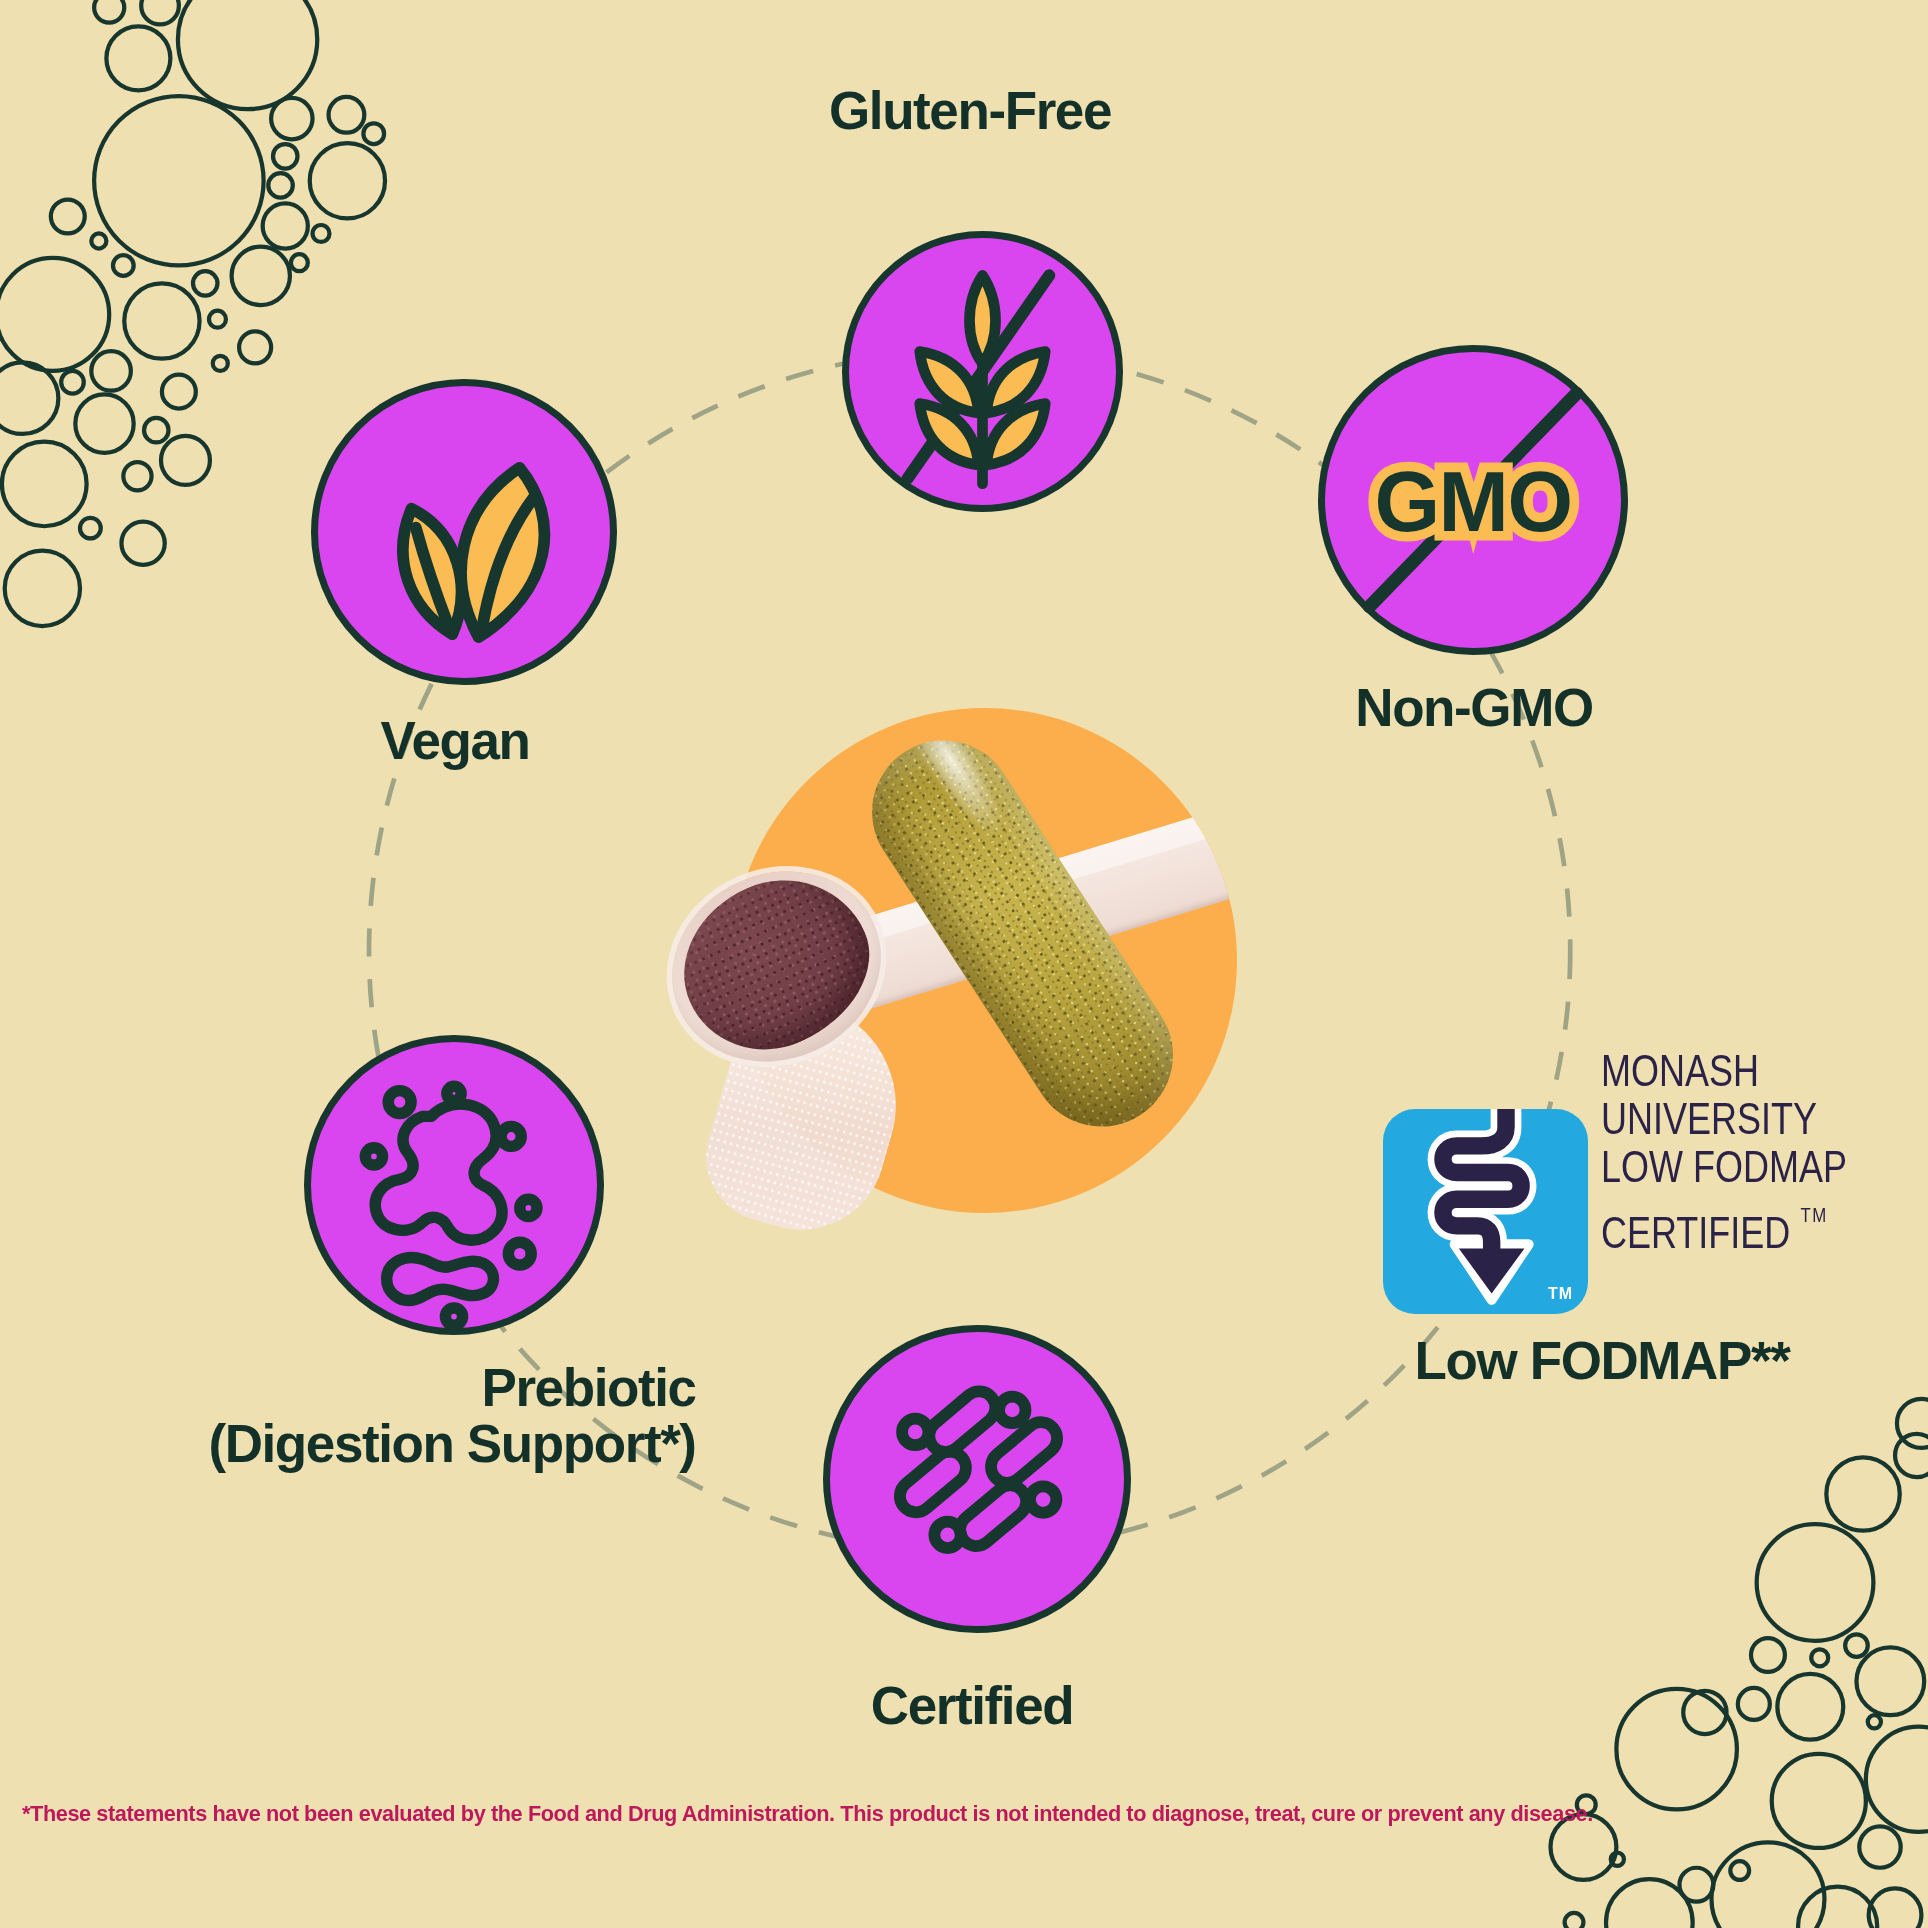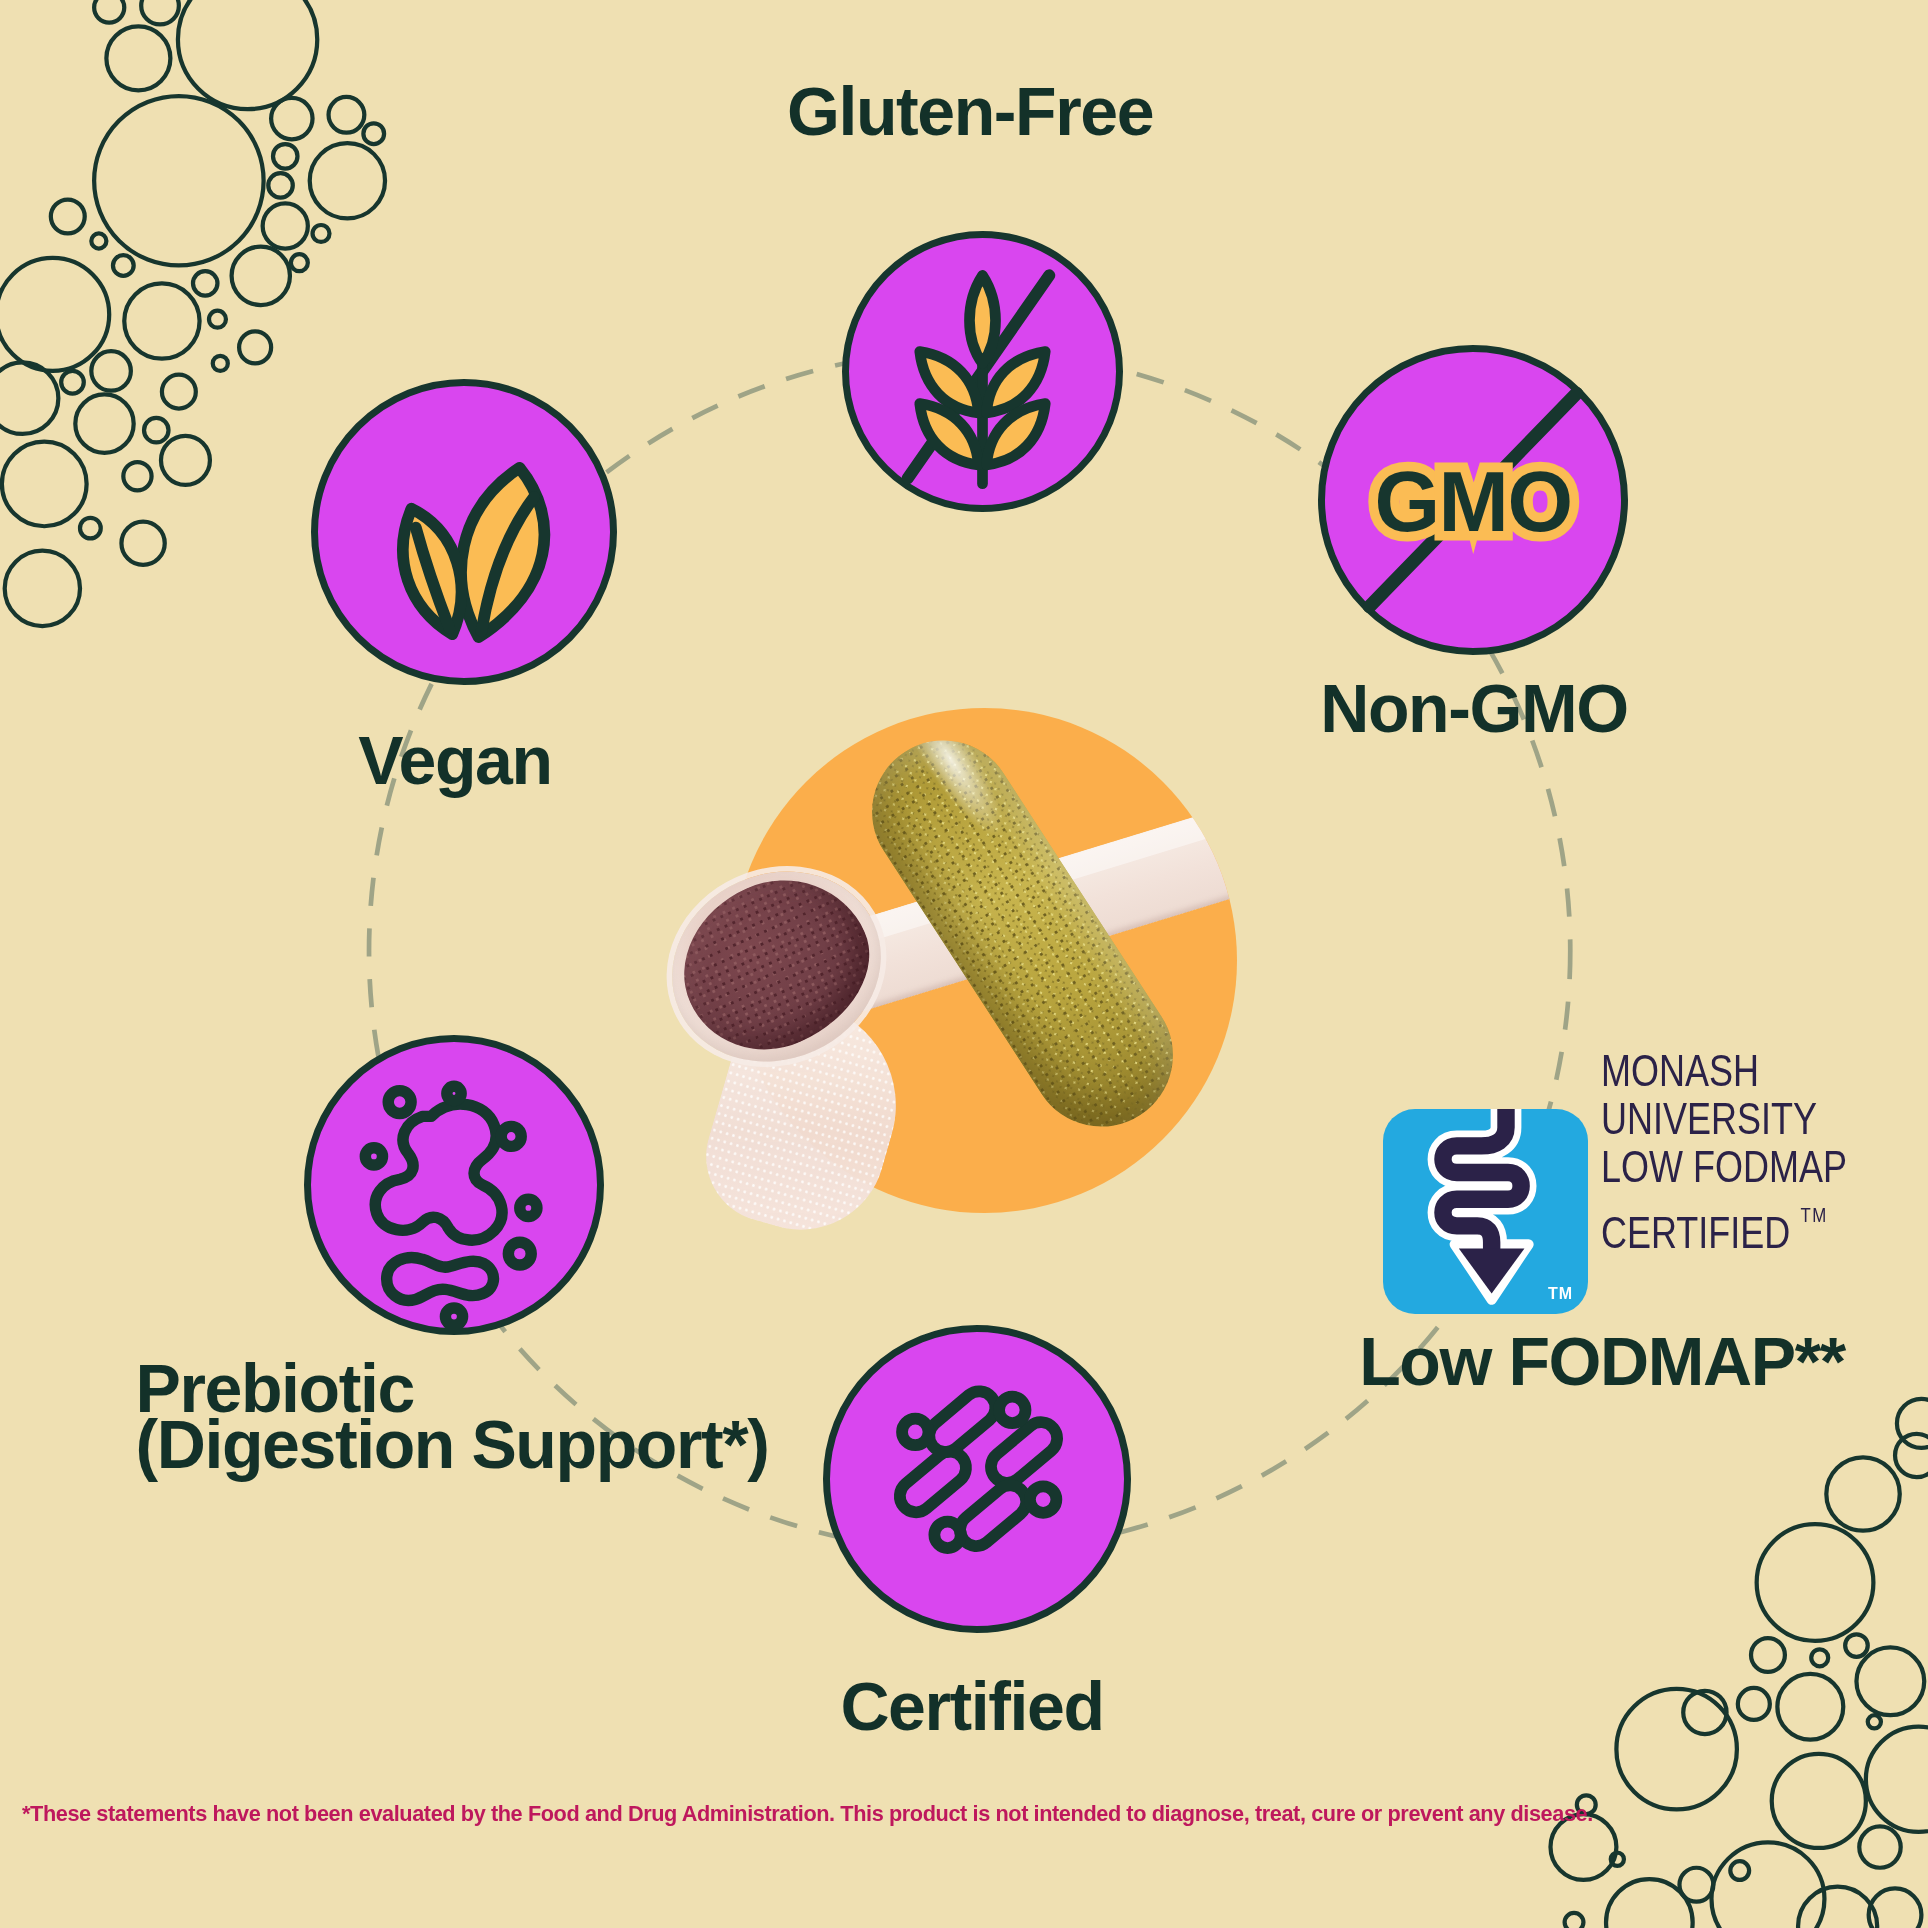--- a/index.html
+++ b/index.html
@@ -54,22 +54,22 @@
   .badge-prebiotic{left:304px;top:1035px;width:286px;height:286px;}
   .badge-probiotic{left:823px;top:1325px;width:294px;height:294px;}
 
   .ic{stroke:#17362E;fill:none;stroke-width:8;stroke-linejoin:round;stroke-linecap:round;}
   .ic-fill{stroke:#17362E;fill:#FBBC54;stroke-width:8;stroke-linejoin:round;}
   .slash{stroke:#17362E;stroke-width:9;stroke-linecap:round;}
   .gmo-text{font-family:"Liberation Sans",sans-serif;font-weight:bold;font-size:57px;
     letter-spacing:-1px;fill:#17362E;stroke:#FBBC54;stroke-width:13px;paint-order:stroke;}
 
   
-  .label{position:absolute;z-index:2;font-weight:bold;font-size:68px;line-height:56px;
-    letter-spacing:-1.4px;color:#133129;text-align:left;transform:translateX(-50%);white-space:nowrap;}
+  .label{position:absolute;z-index:2;font-weight:bold;font-size:53px;line-height:56px;
+    letter-spacing:-1.4px;color:#133129;text-align:right;transform:translateX(-50%);white-space:nowrap;}
 
   
   .monash{position:absolute;z-index:2;}
   .monash-square{position:absolute;left:1383px;top:1109px;width:205px;height:205px;
     border-radius:32px;background:#23A9E0;}
   .monash-square svg{position:absolute;inset:0;width:100%;height:100%;}
   .monash-tm{position:absolute;right:15px;bottom:11.3px;color:#fff;font-weight:bold;font-size:16px;letter-spacing:0.9px;}
   .monash-text{position:absolute;left:1601px;top:1047px;color:#2B2248;font-weight:400;
     font-size:45px;line-height:48px;letter-spacing:0px;transform:scaleX(0.8);transform-origin:left top;white-space:nowrap;}
   .monash-text sup{font-size:21px;vertical-align:26px;letter-spacing:1.9px;}
@@ -188,21 +188,21 @@
   <div class="label" style="left:1474px;top:680px;">Non-GMO</div>
 
   <div class="badge badge-vegan">
     <svg viewBox="0 0 200 200">
       <path class="ic-fill" d="M110 172 C88 132 96 84 138 56 C167 92 160 140 110 172 Z"></path>
       <path class="ic" d="M112 168 C118 132 130 100 148 76"></path>
       <path class="ic-fill" d="M92 170 C62 152 50 118 64 84 C96 100 106 138 92 170 Z"></path>
       <path class="ic" d="M90 166 C80 140 73 119 67 97"></path>
     </svg>
   </div>
-  <div class="label" style="left:455px;top:732px;">Vegan</div>
+  <div class="label" style="left:455px;top:713px;">Vegan</div>
 
   <div class="badge badge-prebiotic">
     <svg viewBox="0 0 200 200">
       <path class="ic" stroke-width="7" d="M84 52 C98 38 122 42 128 58 C132 68 128 76 120 82 C112 88 112 96 120 100 C134 106 138 122 128 132 C118 142 102 140 96 130 C92 122 84 120 78 126 C68 136 50 132 46 120 C42 108 50 98 62 96 C72 94 74 86 68 78 C60 68 66 56 78 52 Z"></path>
       <path class="ic" stroke-width="7" d="M78 152 C66 148 54 154 53 164 C52 175 62 183 73 180 C80 178 85 172 94 173 C103 174 110 180 120 176 C130 172 130 160 121 155 C113 151 105 155 97 157 C90 159 85 154 78 152 Z"></path>
       <circle class="ic" stroke-width="7" cx="62" cy="42" r="8"></circle>
       <circle class="ic" stroke-width="7" cx="140" cy="66" r="7"></circle>
       <circle class="ic" stroke-width="7" cx="152" cy="116" r="6"></circle>
       <circle class="ic" stroke-width="7" cx="44" cy="80" r="6"></circle>
       <circle class="ic" stroke-width="7" cx="100" cy="36" r="5"></circle>

